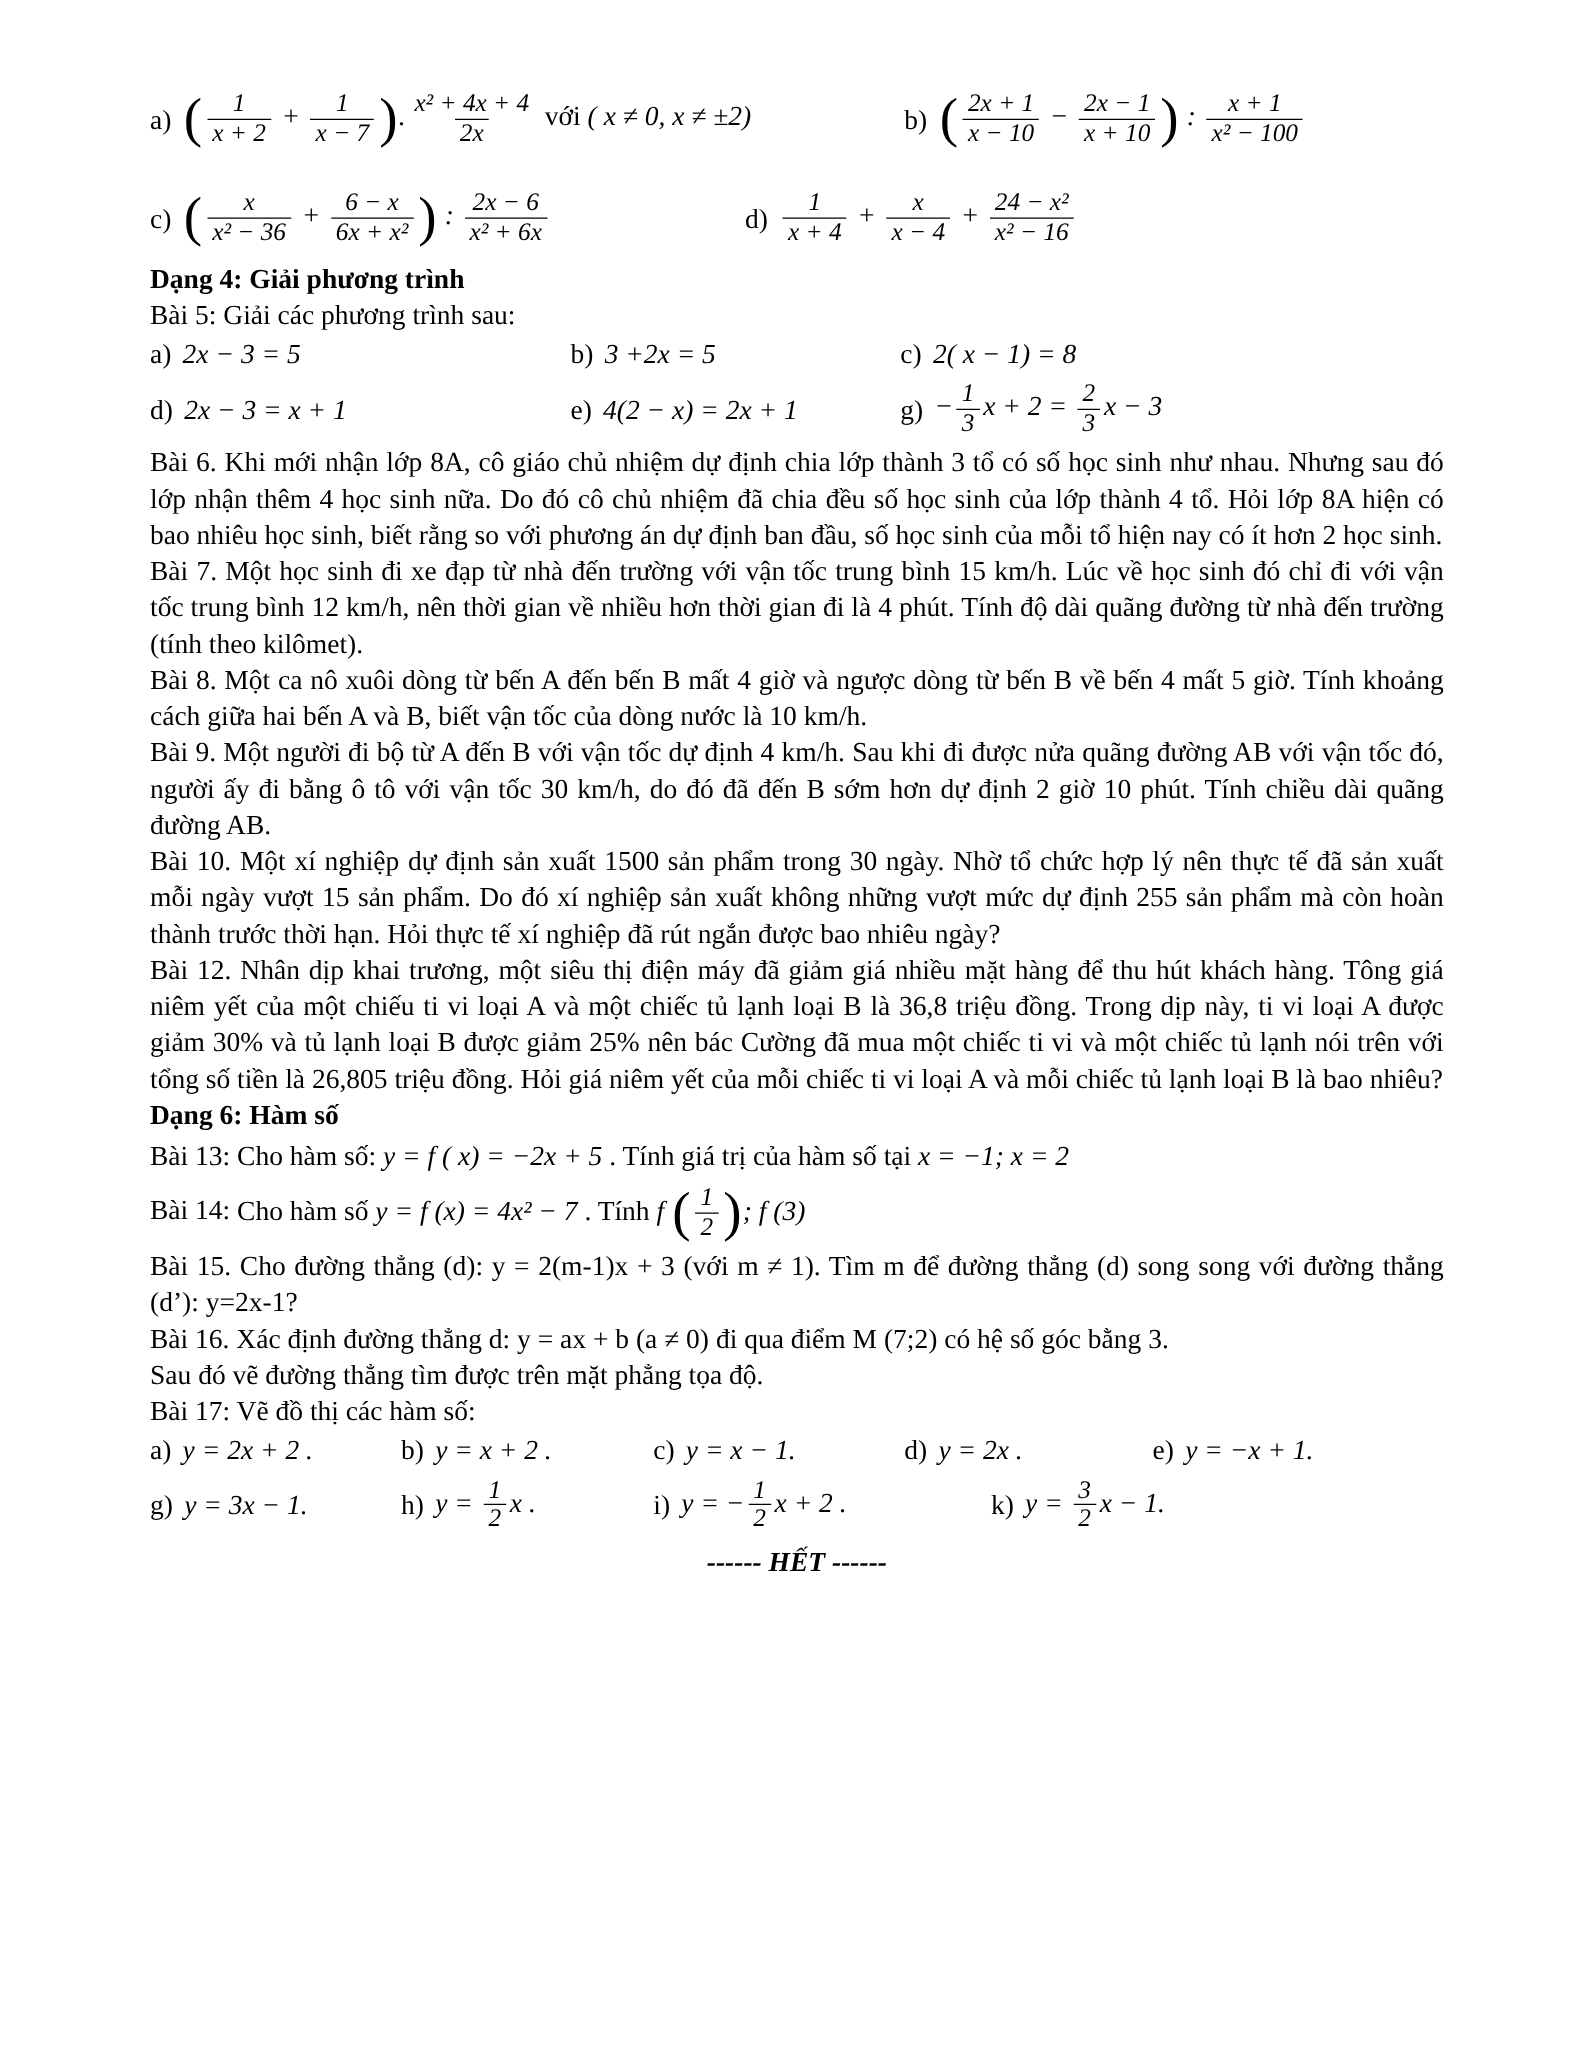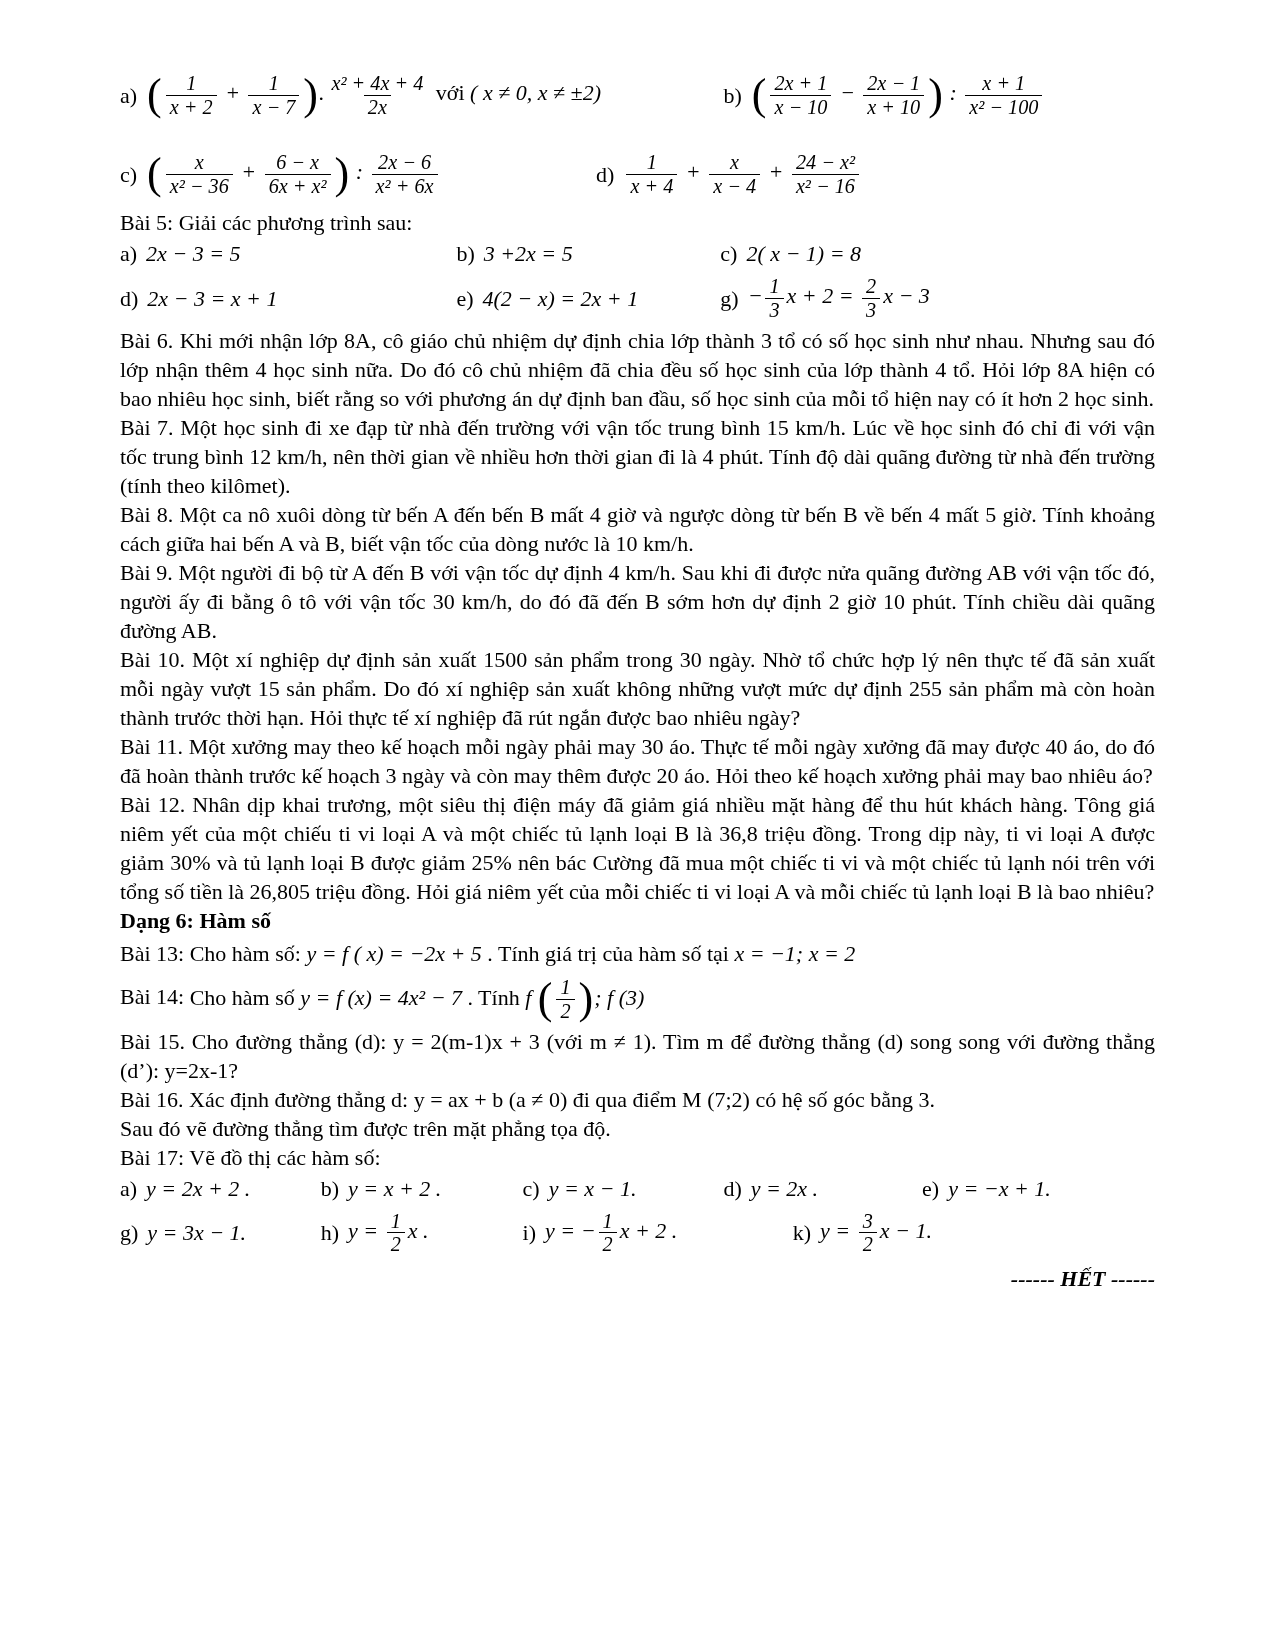--- a/index.html
+++ b/index.html
@@ -49,21 +49,21 @@
   .row { display: grid; align-items: center; }
   .eq { display: flex; align-items: center; }
   .row-top1 { grid-template-columns: 58.3% 41.7%; min-height: 82px; margin-bottom: 8px; }
   .row-top2 { grid-template-columns: 46% 54%; min-height: 60px; margin-bottom: 4px; }
   .row-5a { grid-template-columns: 32.5% 25.5% 42%; padding: 2px 0; }
   .row-5b { grid-template-columns: 32.5% 25.5% 42%; padding: 5px 0; }
   .row-17a { grid-template-columns: 19.4% 19.5% 19.4% 19.2% 22.5%; padding: 2px 0; }
   .row-17b { grid-template-columns: 19.4% 19.5% 26.1% 35%; padding: 5px 0; }
 
   .footer {
-    text-align: right;
+    text-align: center;
     font-weight: bold;
     font-style: italic;
     margin-top: 3px;
   }
 </style>
 </head>
 <body>
 
 <div class="page">
 
@@ -118,20 +118,21 @@
           </span><span class="mi"> + </span><span class="frac">
             <span class="fnum">x</span>
             <span class="fden">x − 4</span>
           </span><span class="mi"> + </span><span class="frac">
             <span class="fnum">24 − x²</span>
             <span class="fden">x² − 16</span>
           </span></span>
     </div>
   </div>
 
+  <p class="h">Dạng 4: Giải phương trình</p>
   <p><b>Bài 5:</b> <span>Giải các phương trình sau:</span></p>
 
   <div class="row row-5a">
     <div class="eq">
       <span class="lbl">a)</span>
       <span class="math"><span class="mi">2x − 3 = 5</span></span>
     </div>
     <div class="eq">
       <span class="lbl">b)</span>
       <span class="math"><span class="mi">3 +2x  = 5</span></span>
@@ -162,21 +163,20 @@
           </span><span class="mi">x − 3</span></span>
     </div>
   </div>
 
 
   <p class="just"><b>Bài 6.</b> <span>Khi mới nhận lớp 8A, cô giáo chủ nhiệm dự định chia lớp thành 3 tổ có số học sinh như nhau. Nhưng sau đó lớp nhận thêm 4 học sinh nữa. Do đó cô chủ nhiệm đã chia đều số học sinh của lớp thành 4 tổ. Hỏi lớp 8A hiện có bao nhiêu học sinh, biết rằng so với phương án dự định ban đầu, số học sinh của mỗi tổ hiện nay có ít hơn 2 học sinh.</span></p>
   <p class="just"><b>Bài 7.</b> <span>Một học sinh đi xe đạp từ nhà đến trường với vận tốc trung bình 15 km/h. Lúc về học sinh đó chỉ đi với vận tốc trung bình 12 km/h, nên thời gian về nhiều hơn thời gian đi là 4 phút. Tính độ dài quãng đường từ nhà đến trường (tính theo kilômet).</span></p>
   <p class="just"><b>Bài 8.</b> <span>Một ca nô xuôi dòng từ bến A đến bến B mất 4 giờ và ngược dòng từ bến B về bến 4 mất 5 giờ. Tính khoảng cách giữa hai bến A và B, biết vận tốc của dòng nước là 10 km/h.</span></p>
   <p class="just"><b>Bài 9.</b> <span>Một người đi bộ từ A đến B với vận tốc dự định 4 km/h. Sau khi đi được nửa quãng đường AB với vận tốc đó, người ấy đi bằng ô tô với vận tốc 30 km/h, do đó đã đến B sớm hơn dự định 2 giờ 10 phút. Tính chiều dài quãng đường AB.</span></p>
   <p class="just"><b>Bài 10.</b> <span>Một xí nghiệp dự định sản xuất 1500 sản phẩm trong 30 ngày. Nhờ tổ chức hợp lý nên thực tế đã sản xuất mỗi ngày vượt 15 sản phẩm. Do đó xí nghiệp sản xuất không những vượt mức dự định 255 sản phẩm mà còn hoàn thành trước thời hạn. Hỏi thực tế xí nghiệp đã rút ngắn được bao nhiêu ngày?</span></p>
-  <p class="just"><b>Bài 11.</b> <span>Một xưởng may theo kế hoạch mỗi ngày phải may 30 áo. Thực tế mỗi ngày xưởng đã may được 40 áo, do đó đã hoàn thành trước kế hoạch 3 ngày và còn may thêm được 20 áo. Hỏi theo kế hoạch xưởng phải may bao nhiêu áo?</span></p>
   <p class="just"><b>Bài 12.</b> <span>Nhân dịp khai trương, một siêu thị điện máy đã giảm giá nhiều mặt hàng để thu hút khách hàng. Tông giá niêm yết của một chiếu ti vi loại A và một chiếc tủ lạnh loại B là 36,8 triệu đồng. Trong dịp này, ti vi loại A được giảm 30% và tủ lạnh loại B được giảm 25% nên bác Cường đã mua một chiếc ti vi và một chiếc tủ lạnh nói trên với tổng số tiền là 26,805 triệu đồng. Hỏi giá niêm yết của mỗi chiếc ti vi loại A và mỗi chiếc tủ lạnh loại B là bao nhiêu?</span></p>
 
   <p class="h">Dạng 6: Hàm số</p>
 
   <p class="mline"><b>Bài 13:</b> <span class="math"><span class="mr">Cho hàm số:  </span><span class="mi">y = f ( x) = −2x + 5</span><span class="mr"> . Tính giá trị của hàm số tại  </span><span class="mi">x = −1; x = 2</span></span></p>
 
   <p class="mline"><b>Bài 14:</b> <span class="math"><span class="mr">Cho hàm số  </span><span class="mi">y = f (x) = 4x² − 7</span><span class="mr"> . Tính  </span><span class="mi">f </span><span class="bigp">(</span><span class="frac">
           <span class="fnum">1</span>
           <span class="fden">2</span>
         </span><span class="bigp">)</span><span class="mi">; f (3)</span></span></p>

